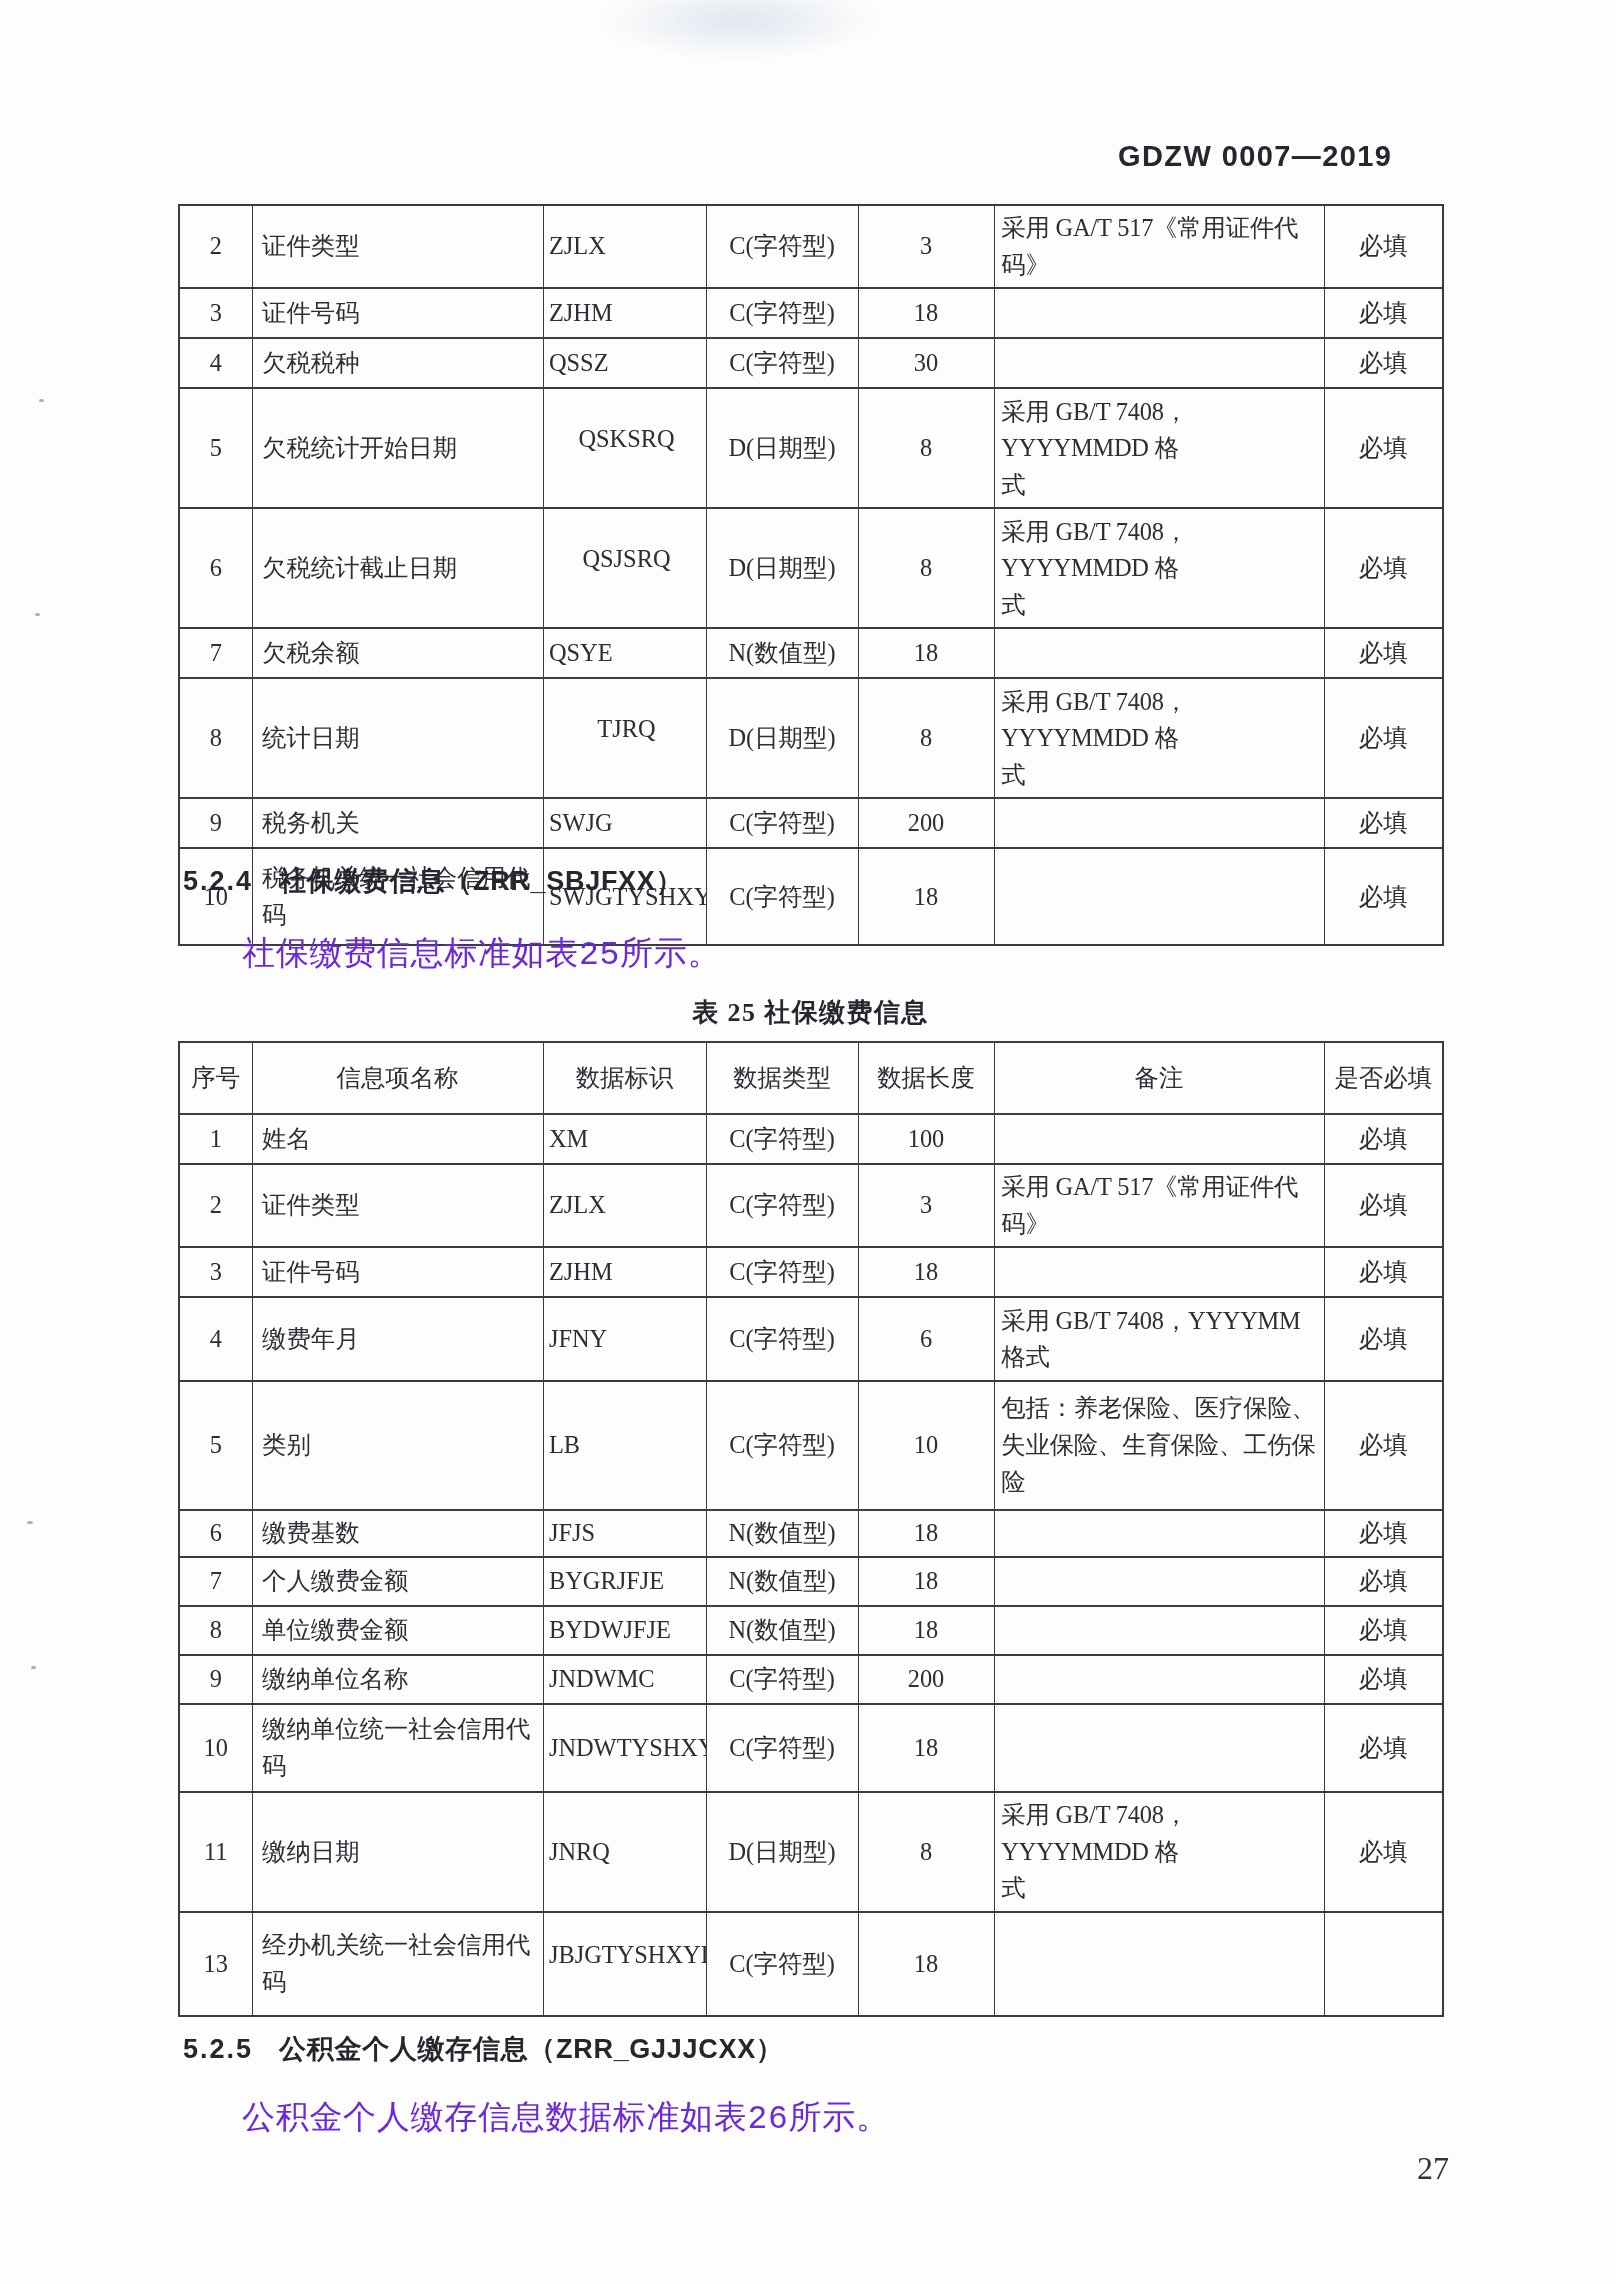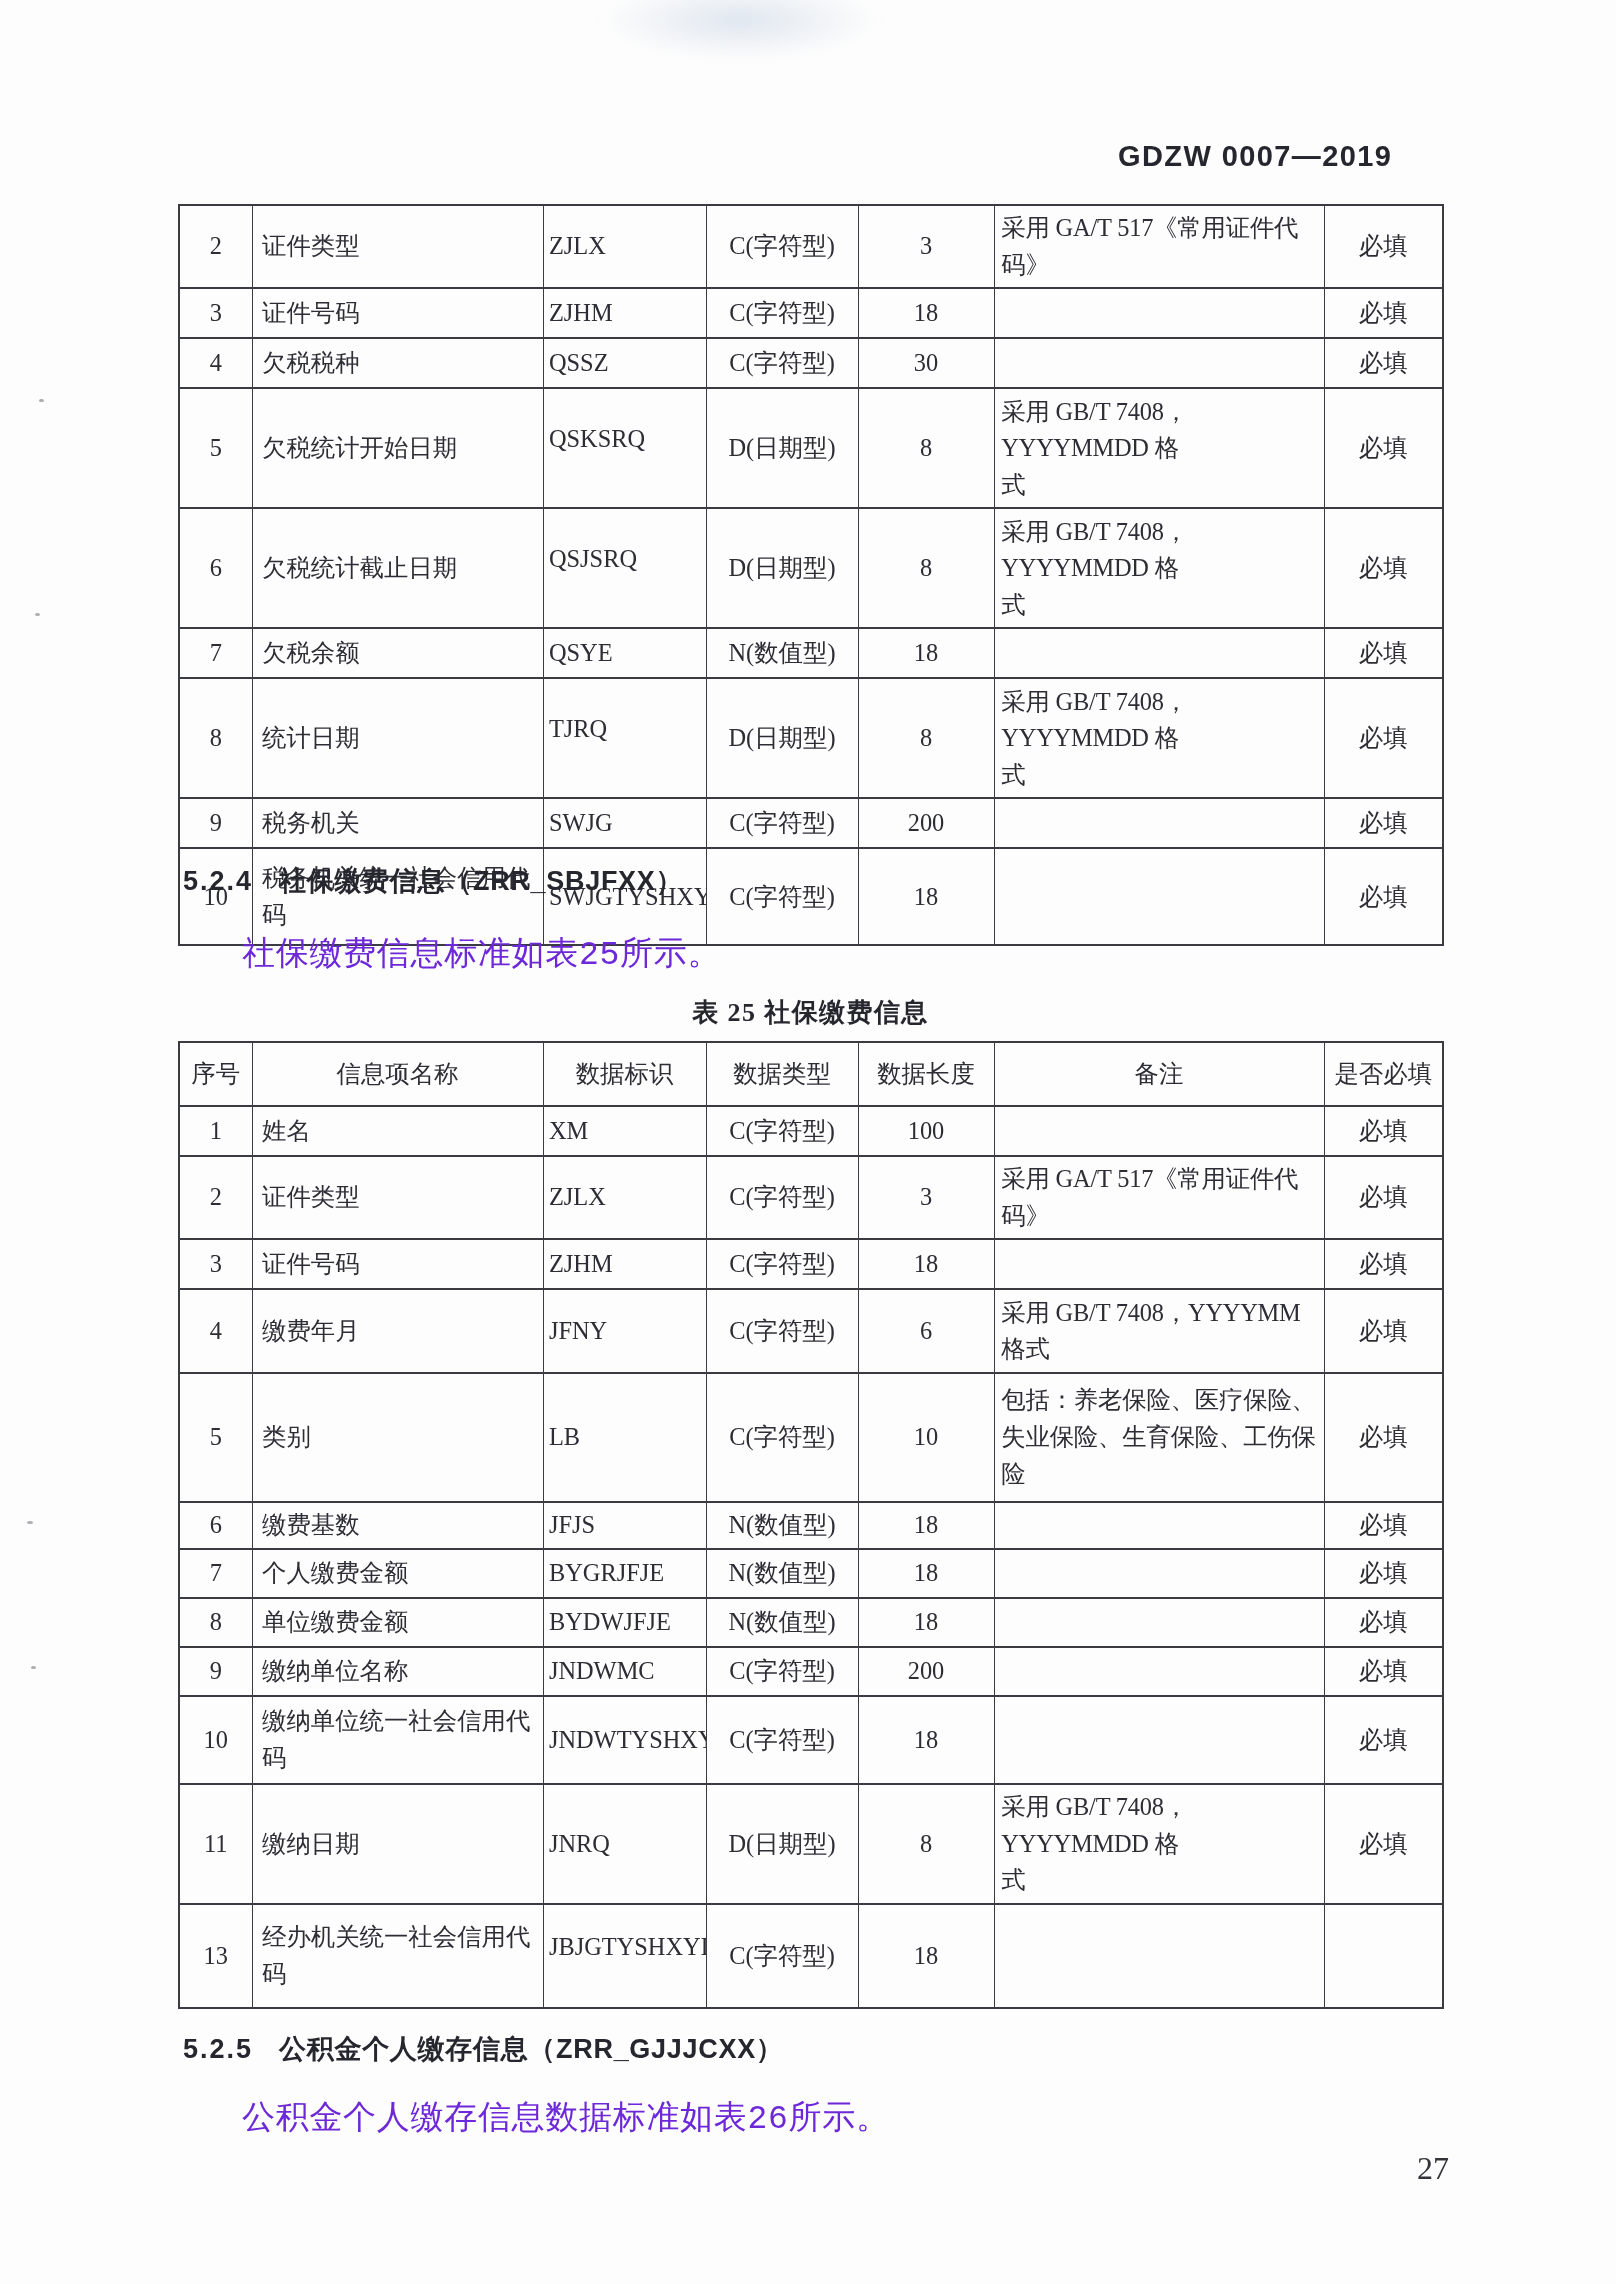--- a/index.html
+++ b/index.html
@@ -37,21 +37,21 @@
     overflow:hidden;
   }
   td.c-no,td.c-type,td.c-len,td.c-req{text-align:center;}
   td.c-name{text-align:left;padding:4.1px 2.7px 4.1px 9.5px;white-space:pre-line;}
   td.c-id{text-align:left;padding:4.1px 1.4px 4.1px 5.4px;white-space:pre-line;}
   td.c-remark{
     text-align:left;padding:4.1px 4.1px 4.1px 6.8px;white-space:pre-line;
     font-size:23px;letter-spacing:-0.2px;line-height:1.75;
   }
   td.c-head{text-align:center;font-size:25px;}
-  td.vb{vertical-align:bottom;padding-bottom:22px;}
+  td.vb{vertical-align:bottom;padding-bottom:22px;text-align:center;}
 
   .section-heading{
     position:absolute;left:183px;
     font-size:27px;font-weight:bold;color:#26262e;
     font-family:"Liberation Sans", sans-serif;
     letter-spacing:0.7px;
   }
   .section-heading .sec-no{margin-right:26px;letter-spacing:2px;}
   .para{position:absolute;left:242px;font-size:33px;color:#6d28d9;letter-spacing:0.7px;font-family:Liberation Mono, monospace;}
   .table-caption{
@@ -182,21 +182,21 @@
   <colgroup>
     <col style="width:73px">
       <col style="width:291px">
       <col style="width:163px">
     <col style="width:152px">
       <col style="width:136px">
       <col style="width:330px">
       <col style="width:119px">
   </colgroup>
   <tbody>
-      <tr style="height:64px">
+      <tr style="height:72px">
     <td class="c-head">序号</td>
     <td class="c-head">信息项名称</td>
     <td class="c-head">数据标识</td>
     <td class="c-head">数据类型</td>
     <td class="c-head">数据长度</td>
     <td class="c-head">备注</td>
     <td class="c-head">是否必填</td>
   </tr>
   <tr style="height:50px">
     <td class="c-no">1</td>

